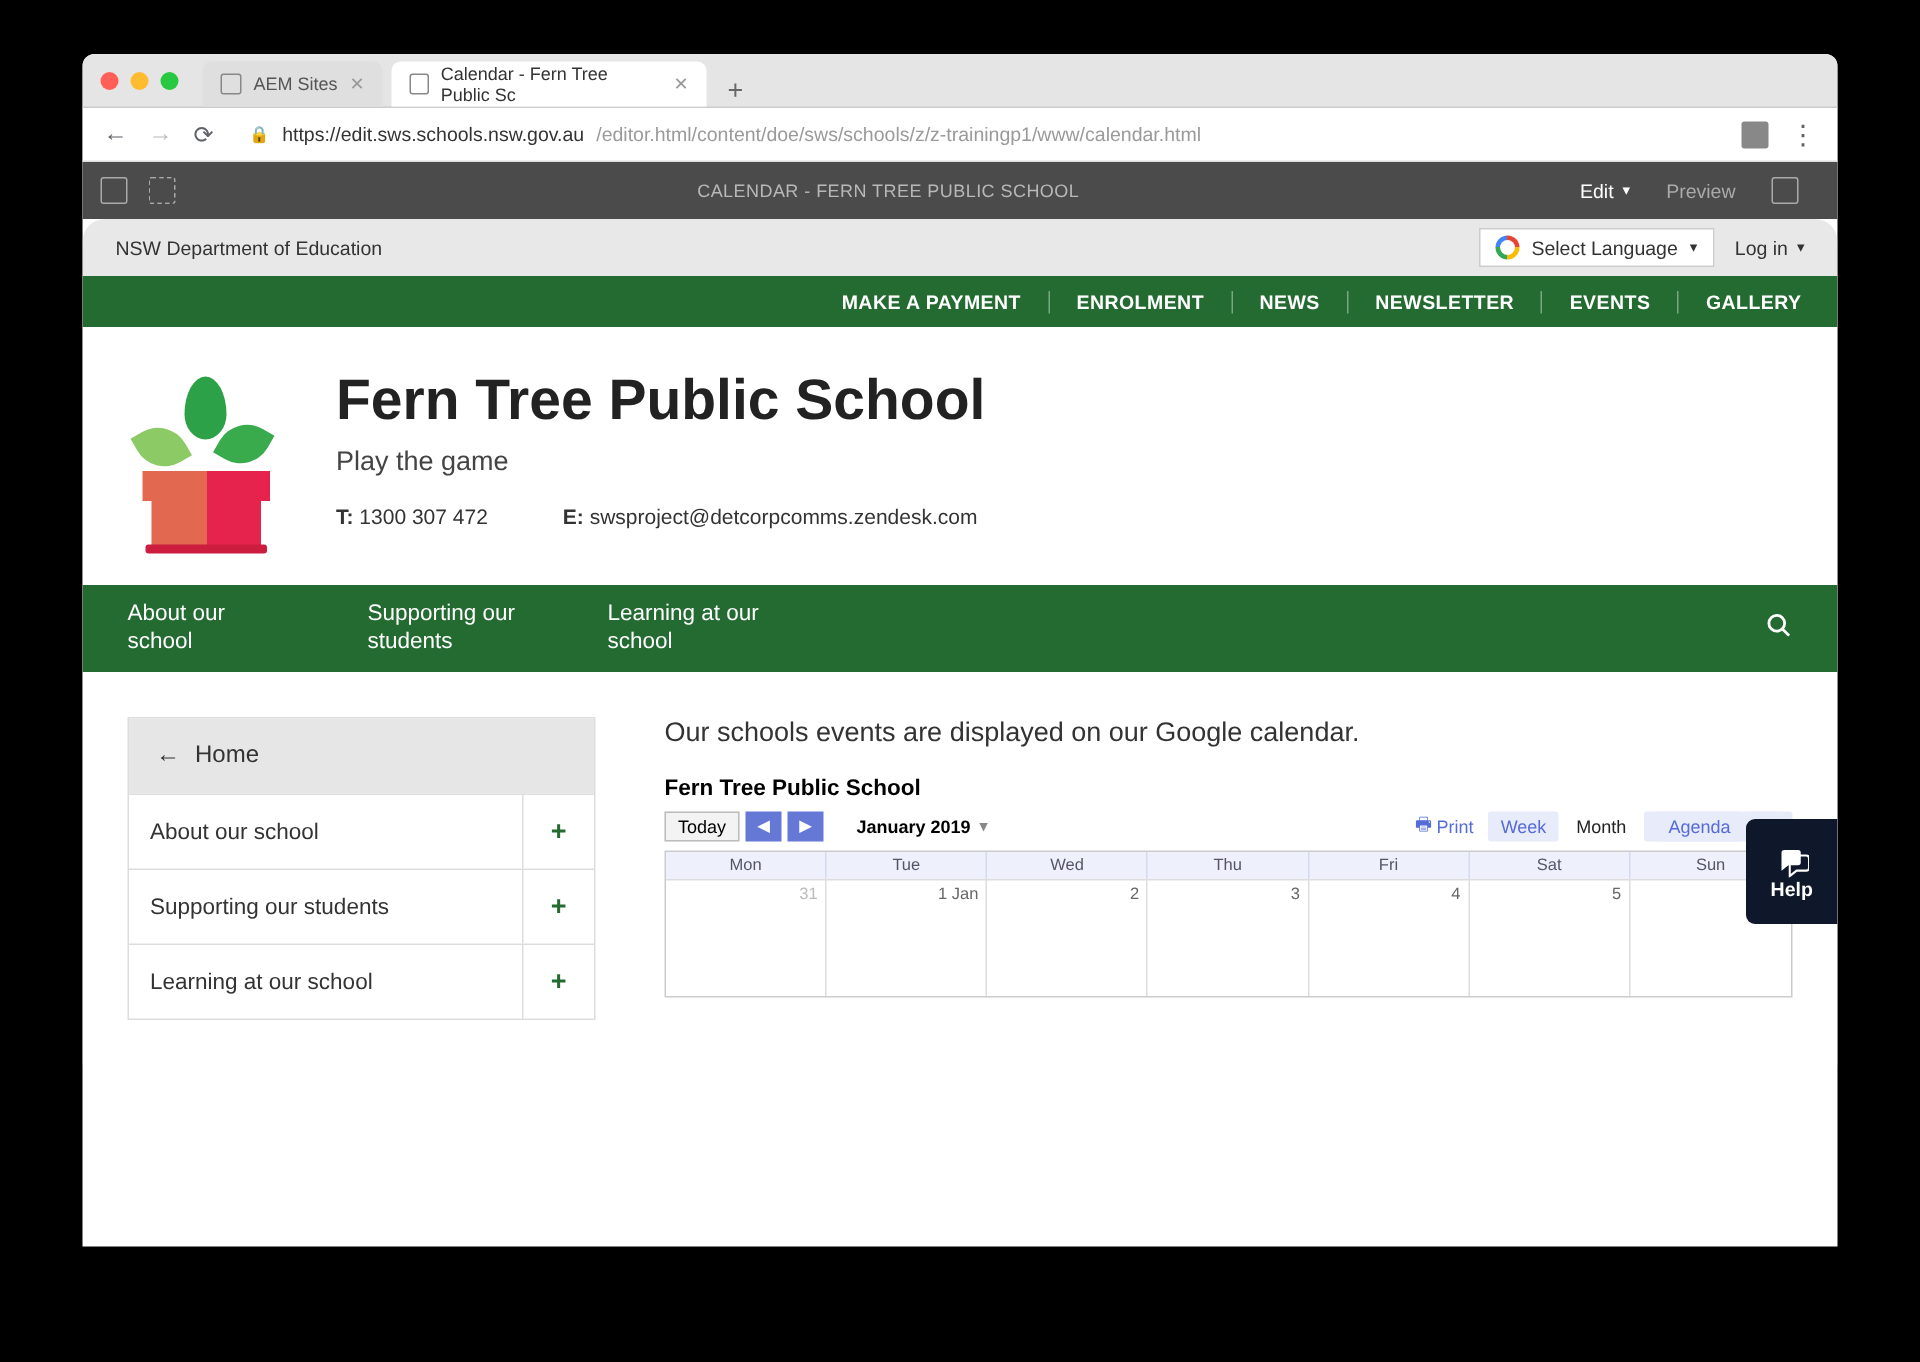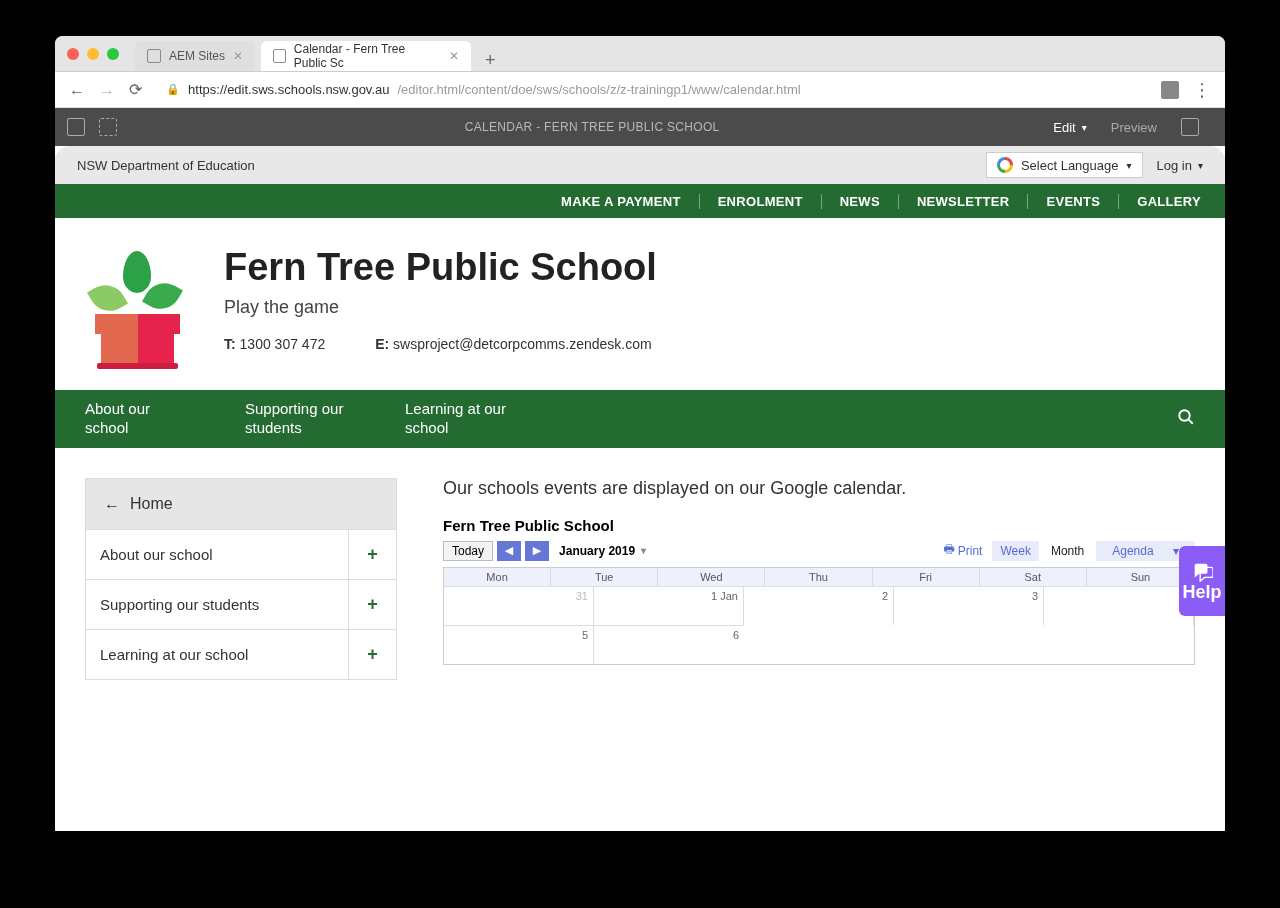--- a/index.html
+++ b/index.html
@@ -68,34 +68,34 @@
 .sidenav .home { background: #e6e6e6; padding: 16px 18px; font-size: 16px; color: #333; display: flex; align-items: center; gap: 10px; cursor: pointer; }
 .sidenav .row { border-top: 1px solid #ddd; display: flex; align-items: stretch; }
 .sidenav .row .label { flex: 1; padding: 16px 14px; font-size: 15px; color: #333; cursor: pointer; }
 .sidenav .row .plus { width: 48px; border-left: 1px solid #ddd; display: flex; align-items: center; justify-content: center; color: #246b32; font-weight: 700; font-size: 18px; cursor: pointer; }
 .main-col { flex: 1; }
 .intro { font-size: 18px; color: #333; margin-bottom: 18px; }
 .cal-title { font-size: 15px; font-weight: 700; margin-bottom: 6px; }
 .cal-ctrl { display: flex; align-items: center; gap: 4px; font-size: 12px; margin-bottom: 6px; }
 .btn-today { border: 1px solid #bbb; background: #f3f3f3; padding: 2px 8px; cursor: pointer; font-size: 12px; }
 .arrow-btn { background: #6678d6; color: #fff; width: 24px; height: 20px; display: flex; align-items: center; justify-content: center; cursor: pointer; font-size: 11px; }
-.month-lbl { font-weight: 700; margin-left: 6px; display: flex; align-items: center; gap: 6px; }
+.month-lbl { font-weight: 700; margin-left: 18px; display: flex; align-items: center; gap: 6px; }
 .viewtabs { display: flex; gap: 4px; font-size: 12px; }
 .viewtabs span { padding: 3px 8px; cursor: pointer; color: #556cd6; background: #e8ebfa; border-radius: 2px; }
 .viewtabs span.active { background: #fff; font-weight: 400; color: #222; }
 .print { color: #556cd6; display: flex; align-items: center; gap: 3px; cursor: pointer; margin-right: 6px; }
 .cal-grid { border: 1px solid #ccc; }
 .cal-days { display: grid; grid-template-columns: repeat(7,1fr); background: #eef1fc; }
 .cal-days div { text-align: center; font-size: 11px; color: #556; padding: 3px 0; border-right: 1px solid #d6daf0; }
 .cal-days div:last-child { border-right: none; }
-.cal-row { display: grid; grid-template-columns: repeat(5,1fr); height: 78px; }
+.cal-row { display: grid; grid-template-columns: repeat(7,1fr); height: 78px; }
 .cal-row div { border-right: 1px solid #ddd; border-top: 1px solid #ddd; font-size: 11px; color: #666; text-align: right; padding: 3px 5px; }
 .cal-row div:last-child { border-right: none; }
 .cal-row div.prev { color: #bbb; }
-.help-tab { position: absolute; right: 0; top: 510px; width: 46px; height: 70px; background: #8b5cf6; color: #fff; border-radius: 6px 0 0 6px; display: flex; flex-direction: column; align-items: center; justify-content: center; font-size: 18px; font-weight: 700; cursor: pointer; }
+.help-tab { position: absolute; right: 0; top: 510px; width: 61px; height: 70px; background: #0f172a; color: #fff; border-radius: 6px 0 0 6px; display: flex; flex-direction: column; align-items: center; justify-content: center; font-size: 13px; font-weight: 700; cursor: pointer; }
 .chev-down { font-size: 10px; }
 .fill-flex { flex: 1; }
 </style>
 </head>
 <body>
 
 <div class="browser-window">
   <div class="titlebar">
     <div class="traffic">
       <div class="dot r"></div>

